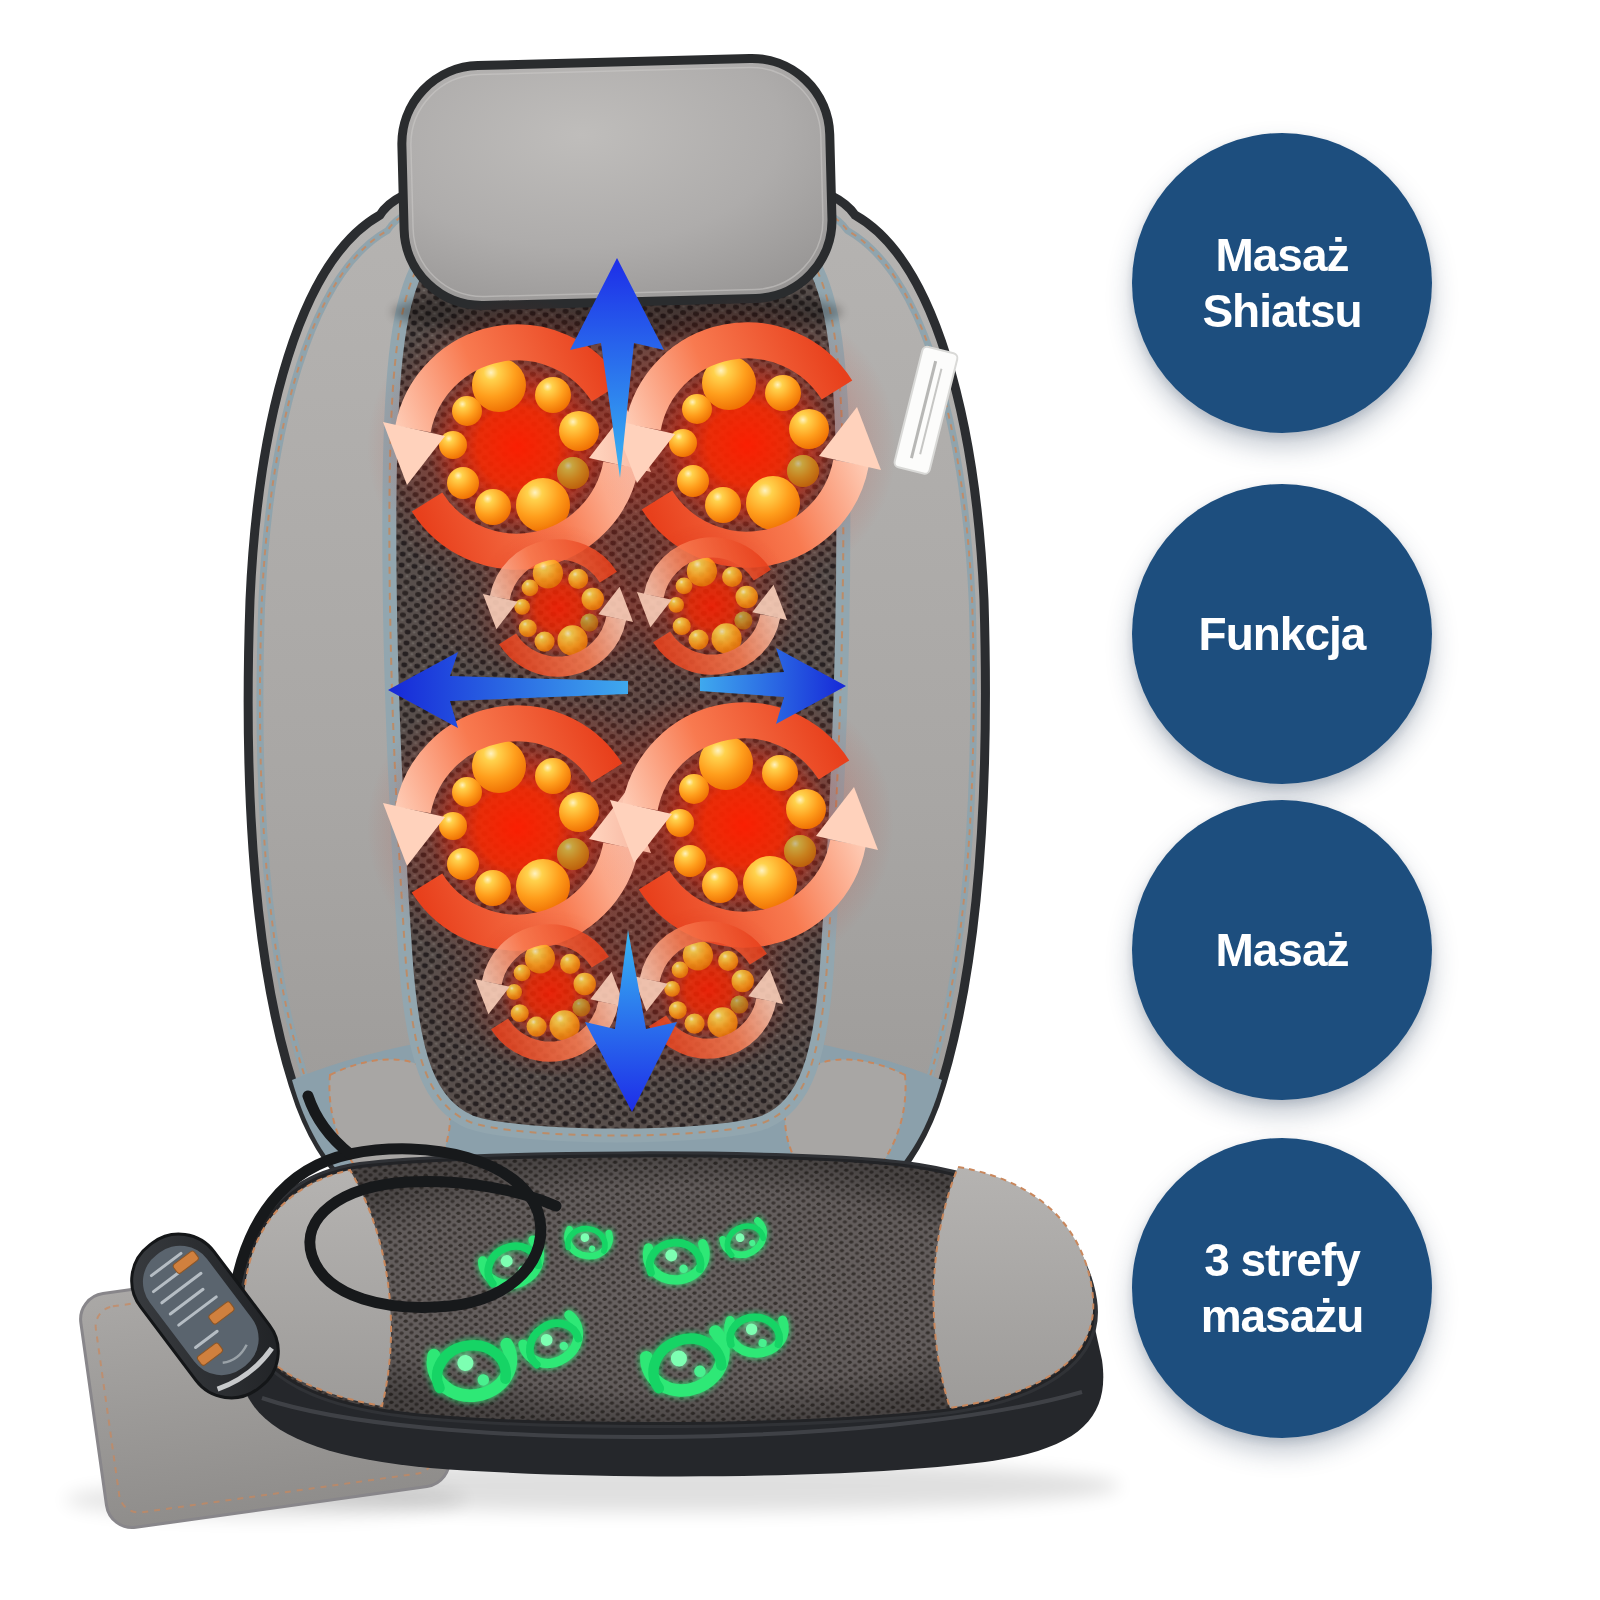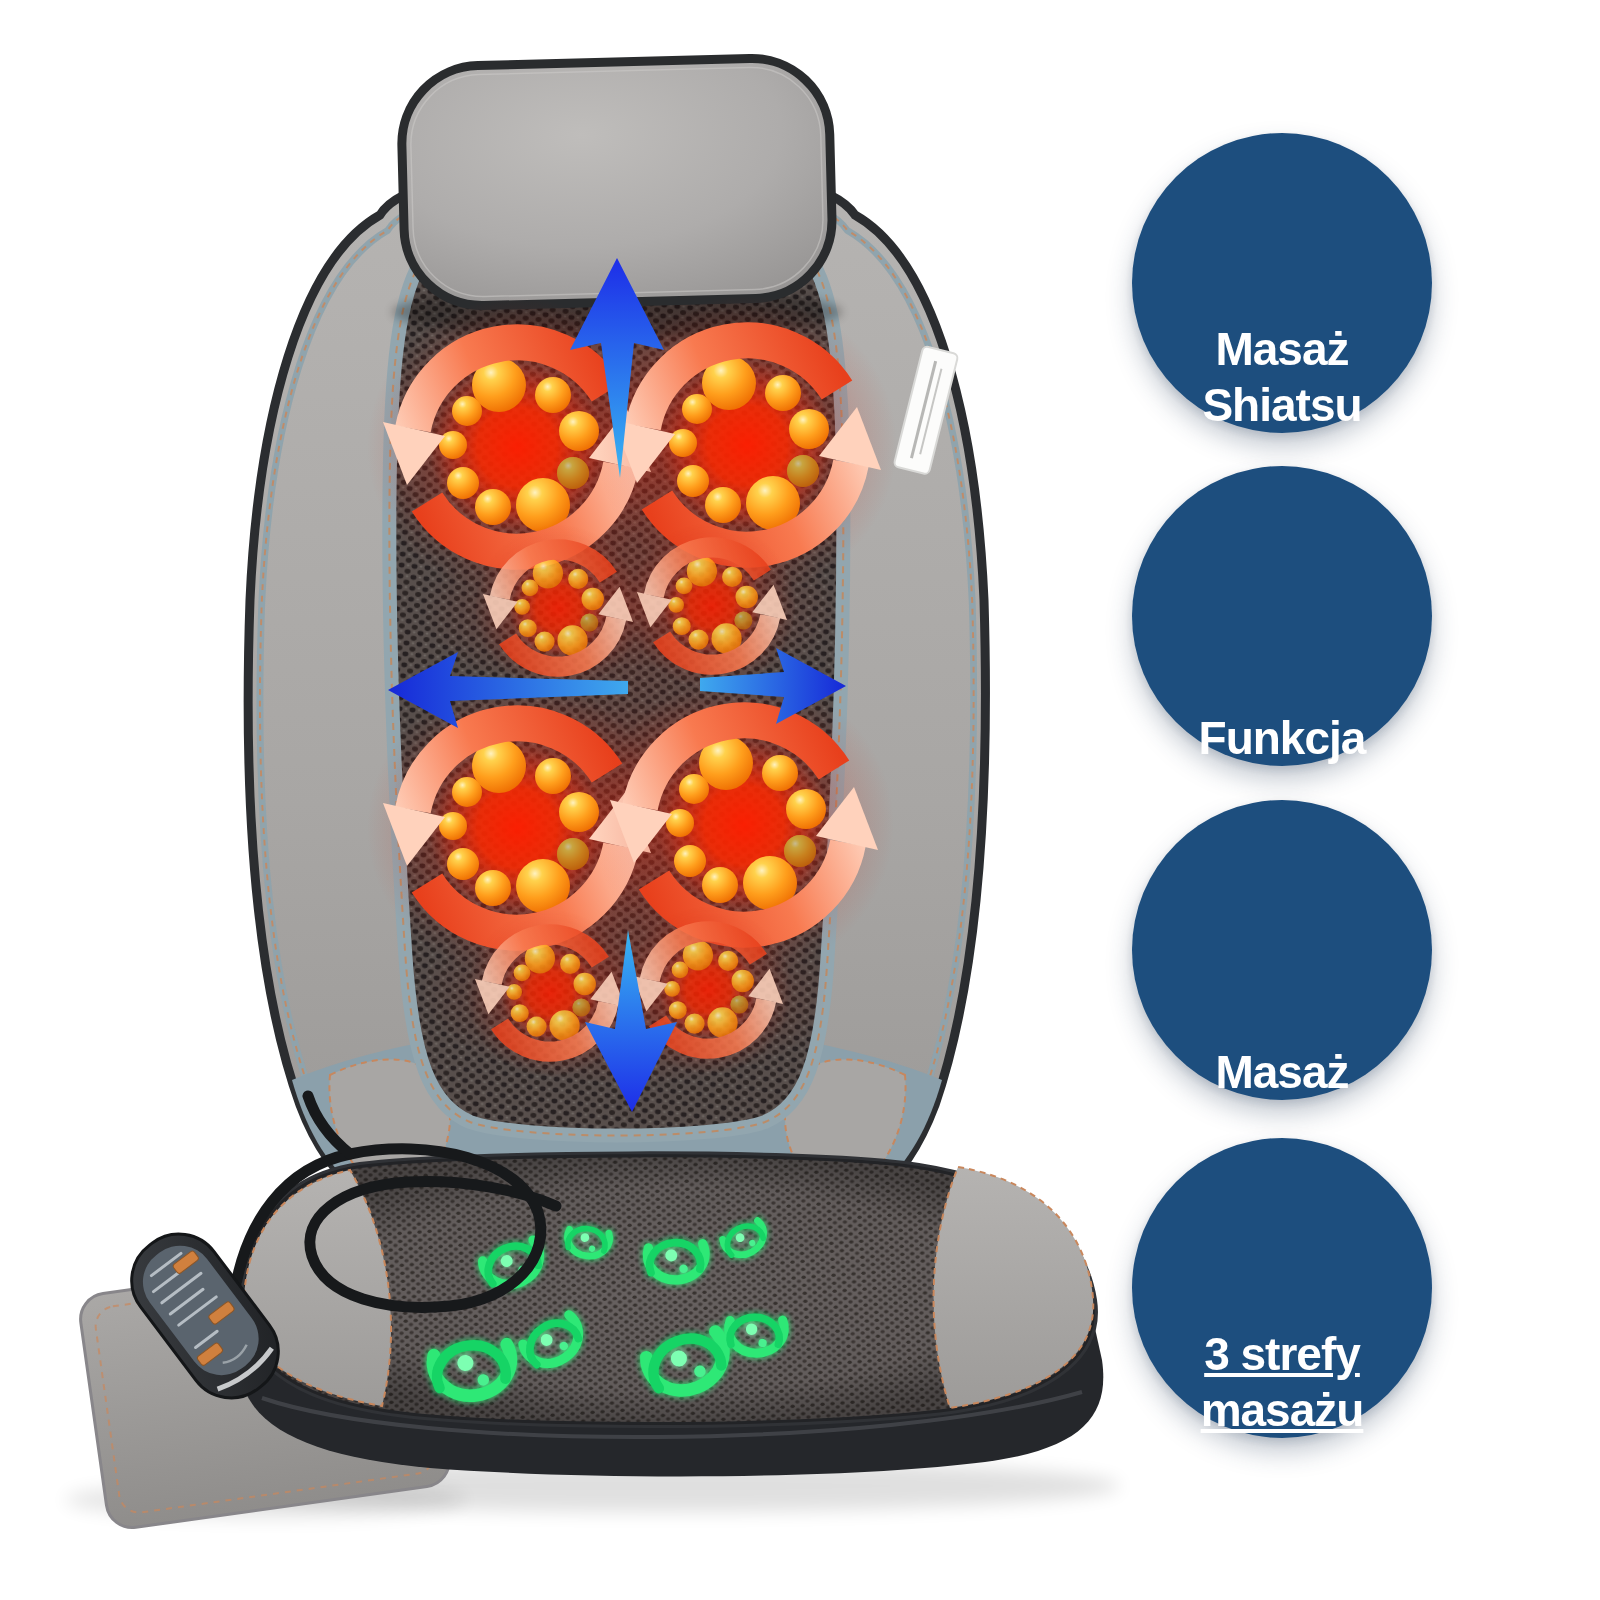--- a/index.html
+++ b/index.html
@@ -4,26 +4,26 @@
 <style>
   :root{ --badge-bg:#1d4e7e; --badge-fg:#ffffff; }
   html,body{margin:0;padding:0;background:#ffffff;}
   .stage{position:relative;width:1600px;height:1600px;background:#ffffff;overflow:hidden;
          font-family:"Liberation Sans", sans-serif;}
   .illustration{position:absolute;left:0;top:0;}
   .badges{position:absolute;left:0;top:0;width:1600px;height:1600px;pointer-events:none;}
   .badge{
     position:absolute;left:1132px;width:300px;height:300px;border-radius:50%;
     background:var(--badge-bg);color:var(--badge-fg);
-    display:flex;flex-direction:column;align-items:center;justify-content:flex-end;
+    display:flex;flex-direction:column;align-items:center;justify-content:center;
     box-shadow:0 14px 26px rgba(40,60,90,.28), 0 4px 8px rgba(40,60,90,.15);
   }
   .badge span{display:block;white-space:nowrap;text-align:center;
     font-weight:700;font-size:46px;line-height:1.22;letter-spacing:-1px;}
-  .badge-1{top:133px;} .badge-2{top:466px;} .badge-3{top:800px;} .badge-4{top:1138px;text-decoration:underline;}
+  .badge-1{top:133px;} .badge-2{top:484px;} .badge-3{top:800px;} .badge-4{top:1138px;}
 </style>
 </head>
 <body>
 
 <div class="stage">
 
 <svg class="illustration" width="1600" height="1600" viewBox="0 0 1600 1600">
   <defs>
     <filter id="softBlur" x="-60%" y="-60%" width="220%" height="220%">
       <feGaussianBlur stdDeviation="9"></feGaussianBlur>

